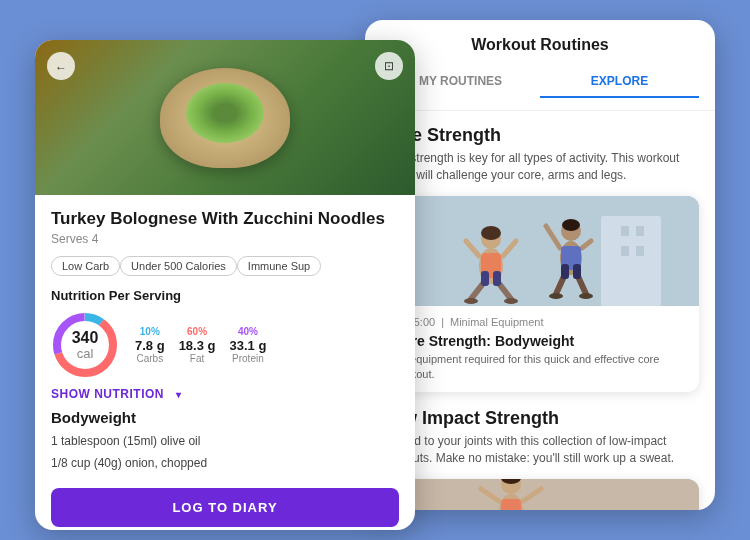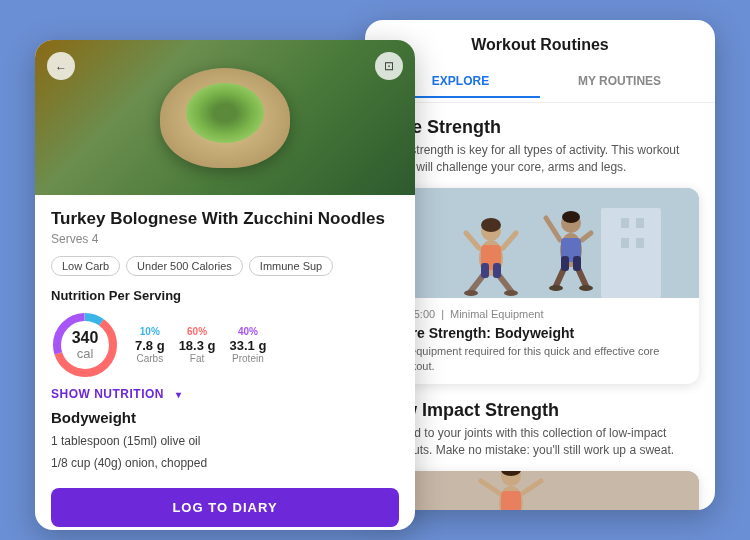--- a/index.html
+++ b/index.html
@@ -100,21 +100,20 @@
       line-height: 1.2;
       margin-bottom: 3px;
     }
     .recipe-serves {
       font-size: 12px;
       color: #888;
       margin-bottom: 10px;
     }
     .tags-row {
       display: flex;
-      gap: 6px;
       margin-bottom: 12px;
       flex-wrap: wrap;
     }
     .tag {
       border: 1px solid #ccc;
       border-radius: 20px;
       padding: 3px 10px;
       font-size: 11px;
       color: #444;
       white-space: nowrap;
@@ -232,21 +231,21 @@
       background: #fff;
       border-radius: 18px;
       overflow: hidden;
       box-shadow: 0 8px 30px rgba(0,0,0,0.25);
       position: absolute;
       right: 0;
       top: 0;
       z-index: 1;
     }
     .workout-header {
-      padding: 16px 16px 4px;
+      padding: 16px 16px 12px;
       border-bottom: 1px solid #eee;
     }
     .workout-title {
       font-size: 16px;
       font-weight: 600;
       color: #1a1a1a;
       text-align: center;
       margin-bottom: 12px;
     }
     .workout-tabs {
@@ -414,22 +413,22 @@
       </div>
       <button class="log-diary-btn">LOG TO DIARY</button>
       
     </div>
   </div>
 
   <div class="workout-panel">
     <div class="workout-header">
       <div class="workout-title">Workout Routines</div>
       <div class="workout-tabs">
+        <div class="workout-tab">MY ROUTINES</div>
         <div class="workout-tab active">EXPLORE</div>
-        <div class="workout-tab">MY ROUTINES</div>
       </div>
     </div>
     <div class="workout-content">
 
       <div class="section-title">Core Strength</div>
       <div class="section-desc">Core strength is key for all types of activity. This workout series will challenge your core, arms and legs.</div>
       <div class="workout-card">
         <div class="workout-card-image workout-img-core">
           
           <svg width="100%" height="110" viewBox="0 0 318 110" xmlns="http://www.w3.org/2000/svg">

